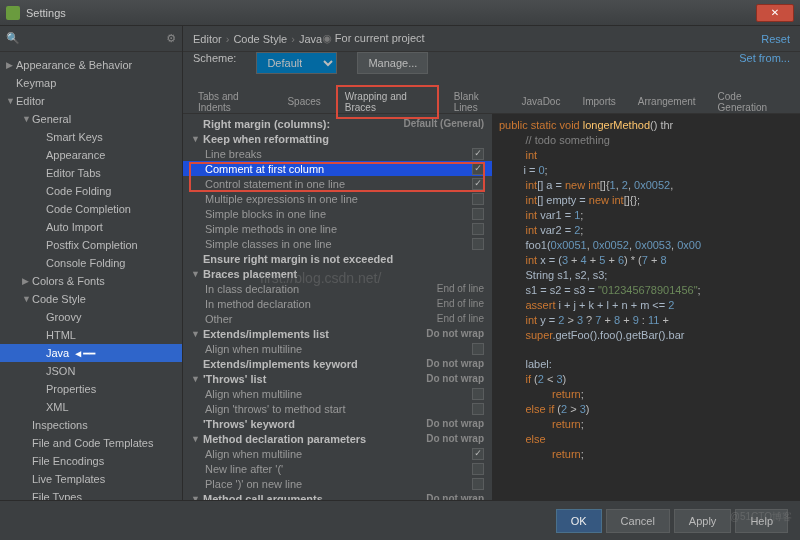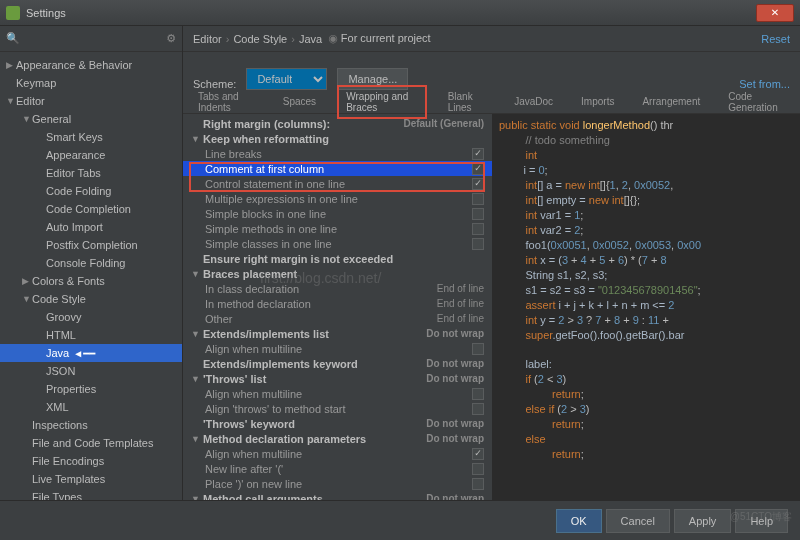--- a/index.html
+++ b/index.html
@@ -17,27 +17,27 @@
 .node{display:flex;align-items:center;height:18px;padding-left:6px;cursor:pointer}
 .node .arr{width:10px;color:#888;font-size:9px}
 .node.lvl1{padding-left:22px}
 .node.lvl2{padding-left:36px}
 .node.sel{background:#2f65ca;color:#fff}
 .node.sel span{color:#fff}
 .redarrow{color:#d94a3a;font-size:10px;margin-left:4px}
 .content{flex:1;display:flex;flex-direction:column}
 .crumb{height:26px;display:flex;align-items:center;padding:0 10px;border-bottom:1px solid #323232}
 .crumb .sep{margin:0 4px;color:#777}
-.crumb .proj{color:#777;margin-left:6px}
+.crumb .proj{color:#777;}
 .reset{margin-left:auto;color:#5a9fd4;cursor:pointer}
-.scheme{height:38px;display:flex;align-items:flex-end;padding:0 10px;gap:10px}
+.scheme{height:38px;display:flex;align-items:flex-start;padding:0 10px;gap:20px}
 .scheme select{background:#0369a1;border:1px solid #5a5d5e;color:#bbb;height:22px;padding:0 18px 0 6px}
 .scheme button{background:#4c5052;border:1px solid #5a5d5e;color:#bbb;height:22px;padding:0 10px}
 .setfrom{margin-left:auto;color:#5a9fd4;cursor:pointer}
-.tabs{height:24px;display:flex;align-items:center;padding:0 8px;gap:14px;border-bottom:1px solid #323232}
+.tabs{height:24px;display:flex;align-items:center;padding:0 8px;gap:8px;border-bottom:1px solid #323232}
 .tab{padding:4px 7px;color:#999;cursor:pointer;font-size:10px}
 .tab.redbox{border:2px solid #d94a3a;color:#bbb}
 .panes{flex:1;display:flex;overflow:hidden}
 .opts{width:310px;overflow:hidden;padding:2px 0;border-right:1px solid #2b2b2b;position:relative}
 .row{display:flex;align-items:center;height:15px;padding:0 8px}
 .row.hdr{font-weight:bold;color:#bbb}
 .row.hdr .arr{width:12px;color:#888;font-size:9px}
 .row .lbl{flex:1;padding-left:14px;color:#999;white-space:nowrap;overflow:hidden}
 .row.hdr .lbl{padding-left:0;color:#bbb}
 .row .val{color:#888;font-size:10px}

